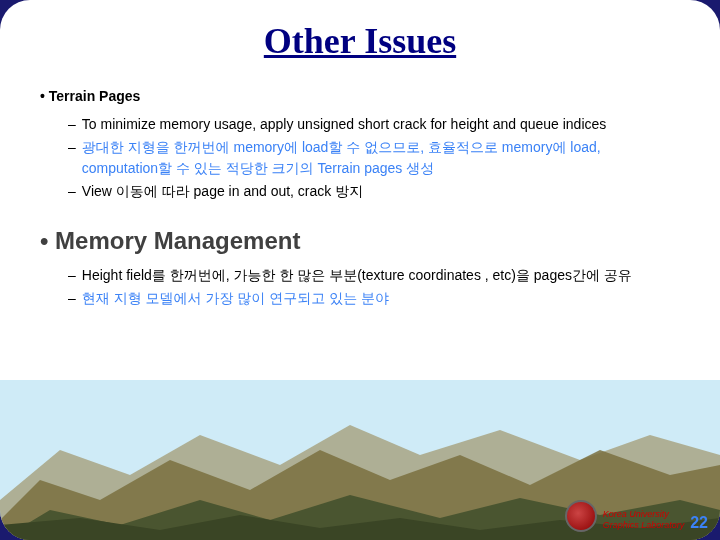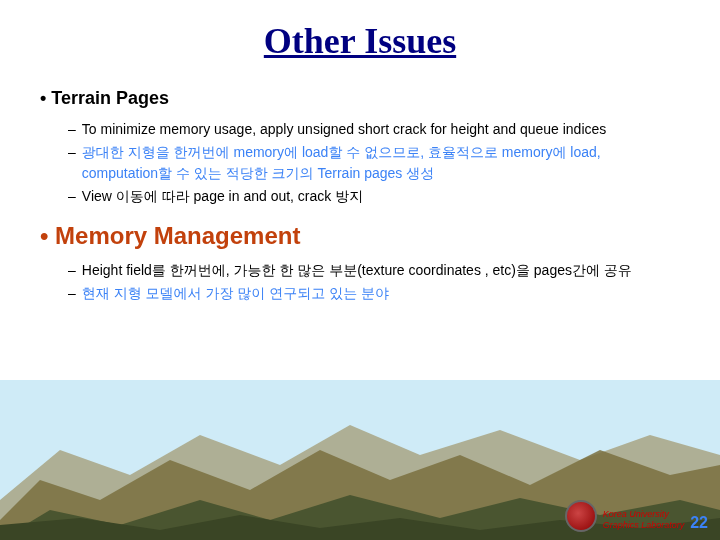--- a/index.html
+++ b/index.html
@@ -12,20 +12,21 @@
       font-family: Arial, sans-serif;
       position: relative;
     }
 
     .slide {
       width: 720px;
       height: 540px;
       background: white;
       position: relative;
       overflow: hidden;
+      border-radius: 30px;
     }
 
     
     .mountain-bg {
       position: absolute;
       bottom: 0;
       left: 0;
       width: 100%;
       height: 160px;
       z-index: 0;
@@ -42,21 +43,21 @@
       font-size: 36px;
       font-weight: bold;
       color: #000080;
       text-decoration: underline;
       margin-bottom: 18px;
       margin-top: 10px;
       font-family: 'Times New Roman', serif;
     }
 
     .section-title {
-      font-size: 18px;
+      font-size: 14px;
       font-weight: bold;
       color: #000000;
       margin-bottom: 6px;
       margin-top: 8px;
     }
 
     .bullet-item {
       display: flex;
       align-items: flex-start;
       margin-bottom: 4px;
@@ -78,23 +79,23 @@
 
     .sub-bullet-dash {
       margin-right: 6px;
       flex-shrink: 0;
       font-size: 14px;
     }
 
     .section-2-title {
       font-size: 24px;
       font-weight: bold;
-      color: #c2410c;
+      color: #404040;
       margin-bottom: 6px;
-      margin-top: 10px;
+      margin-top: 20px;
     }
 
     .logo-area {
       position: absolute;
       bottom: 8px;
       right: 12px;
       z-index: 10;
       display: flex;
       align-items: flex-end;
       gap: 6px;

